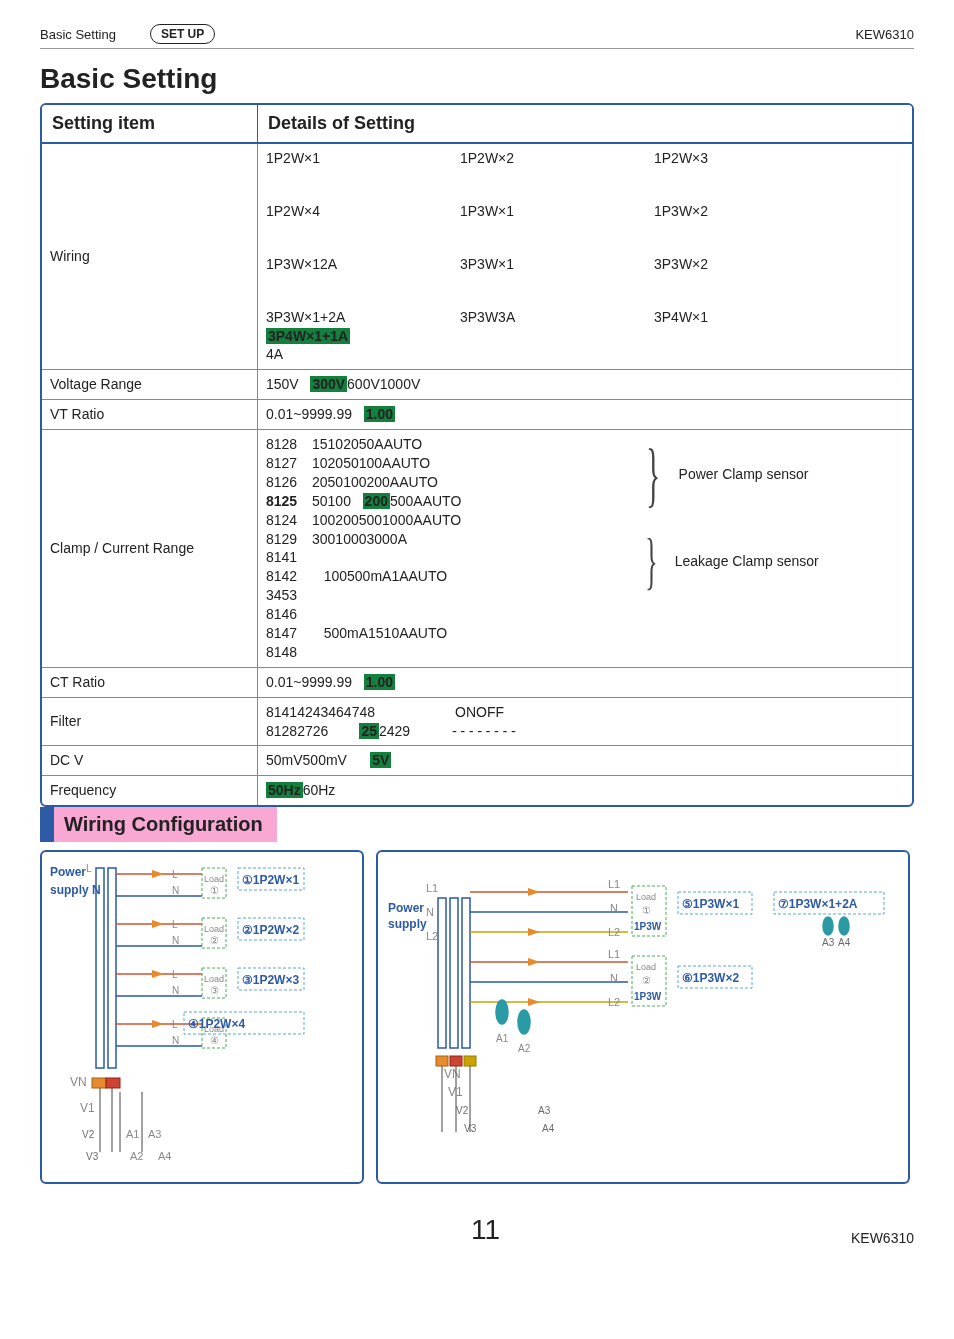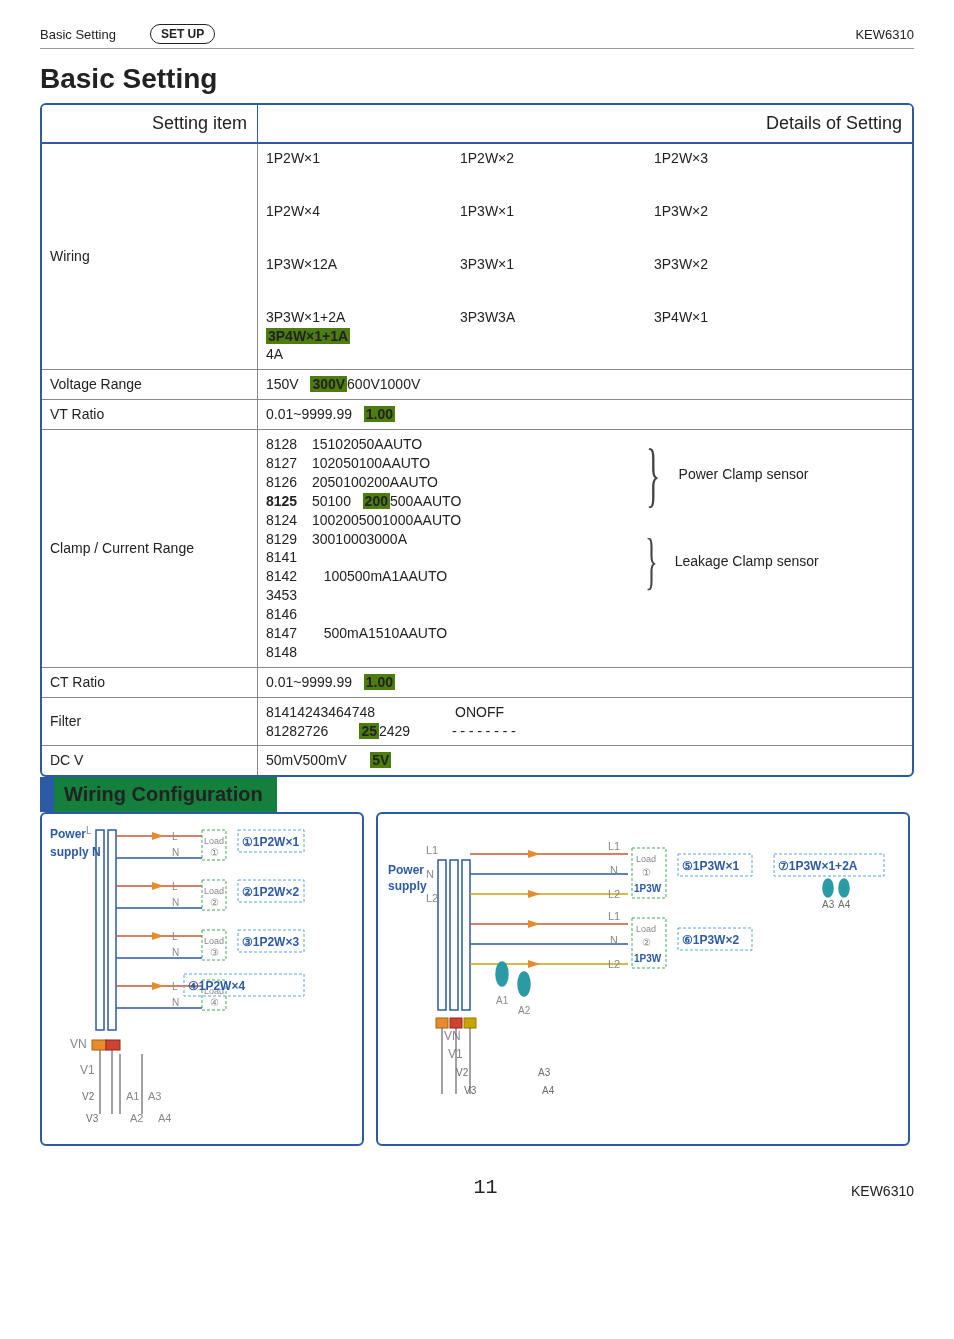--- a/index.html
+++ b/index.html
@@ -48,25 +48,25 @@
     border: 2px solid #2d5aa5;
     border-radius: 6px;
     overflow: hidden;
   }
   table.settings {
     width: 100%;
     border-collapse: collapse;
   }
   table.settings th {
     background: #fff;
-    font-weight: normal;
+    font-weight: bold;
     font-size: 18px;
     padding: 8px 10px;
     border-bottom: 2px solid #2d5aa5;
-    text-align: right;
+    text-align: left;
   }
   table.settings th.itemhead {
     width: 195px;
     border-right: 1px solid #2d5aa5;
   }
   table.settings td {
     border-top: 1px solid #888;
     padding: 5px 8px;
     vertical-align: top;
     font-size: 14px;
@@ -77,21 +77,21 @@
     vertical-align: middle;
   }
   .val-grid {
     display: grid;
     grid-template-columns: 160px 160px 160px;
     column-gap: 20px;
     row-gap: 2px;
     gap: 34px;
   }
   .hl {
-    background: #4d7c0f;
+    background: #15803d;
     padding: 0 2px;
     font-weight: bold;
   }
   .clamp-row {
     display: flex;
     gap: 26px;
   }
   .clamp-list {
     flex: 0 0 340px;
   }
@@ -127,22 +127,23 @@
   .footnotes {
     font-size: 11px;
     line-height: 1.15;
     margin: 6px 0 12px 210px;
   }
   .section-head {
     display: inline-block;
     font-size: 20px;
     font-weight: bold;
     border-left: 14px solid #2d5aa5;
-    background: #15803d;
+    background: #f9a8d4;
     padding: 6px 14px 6px 10px;
+    margin-bottom: 8px;
   }
   .diagrams {
     display: flex;
     gap: 12px;
   }
   .diagram {
     border: 2px solid #2d5aa5;
     border-radius: 6px;
     position: relative;
     background: #fff;
@@ -162,24 +163,23 @@
   .thinred  { stroke: #cc5533; stroke-width: 1.5; fill: none; }
   .thinyel  { stroke: #c9a400; stroke-width: 1.5; fill: none; }
   .arrowhead { fill: #e88b2e; }
   footer {
     display: flex;
     justify-content: space-between;
     align-items: flex-end;
     padding: 30px 40px 20px 40px;
   }
   .pagenum {
-    font-size: 20px;
+    font-size: 28px;
     text-align: center;
     flex: 1;
-    font-family: Liberation Mono, monospace;
   }
   .model {
     font-size: 14px;
   }
 </style>
 </head>
 <body>
 
 <div class="page">
 
@@ -336,20 +336,26 @@
       </tr>
 
       <tr>
         <td class="item">DC V</td>
         <td>
           <span>50mV500mV</span>&nbsp;&nbsp;&nbsp;&nbsp;&nbsp;
           <span class="hl">5V</span>
         </td>
       </tr>
 
+      <tr>
+        <td class="item">Frequency</td>
+        <td>
+          <span class="hl">50Hz</span><span>60Hz</span>
+        </td>
+      </tr>
     </tbody>
       </table>
   </div>
 
   
 
   
   <div class="section-head">Wiring Configuration</div>
 
   

